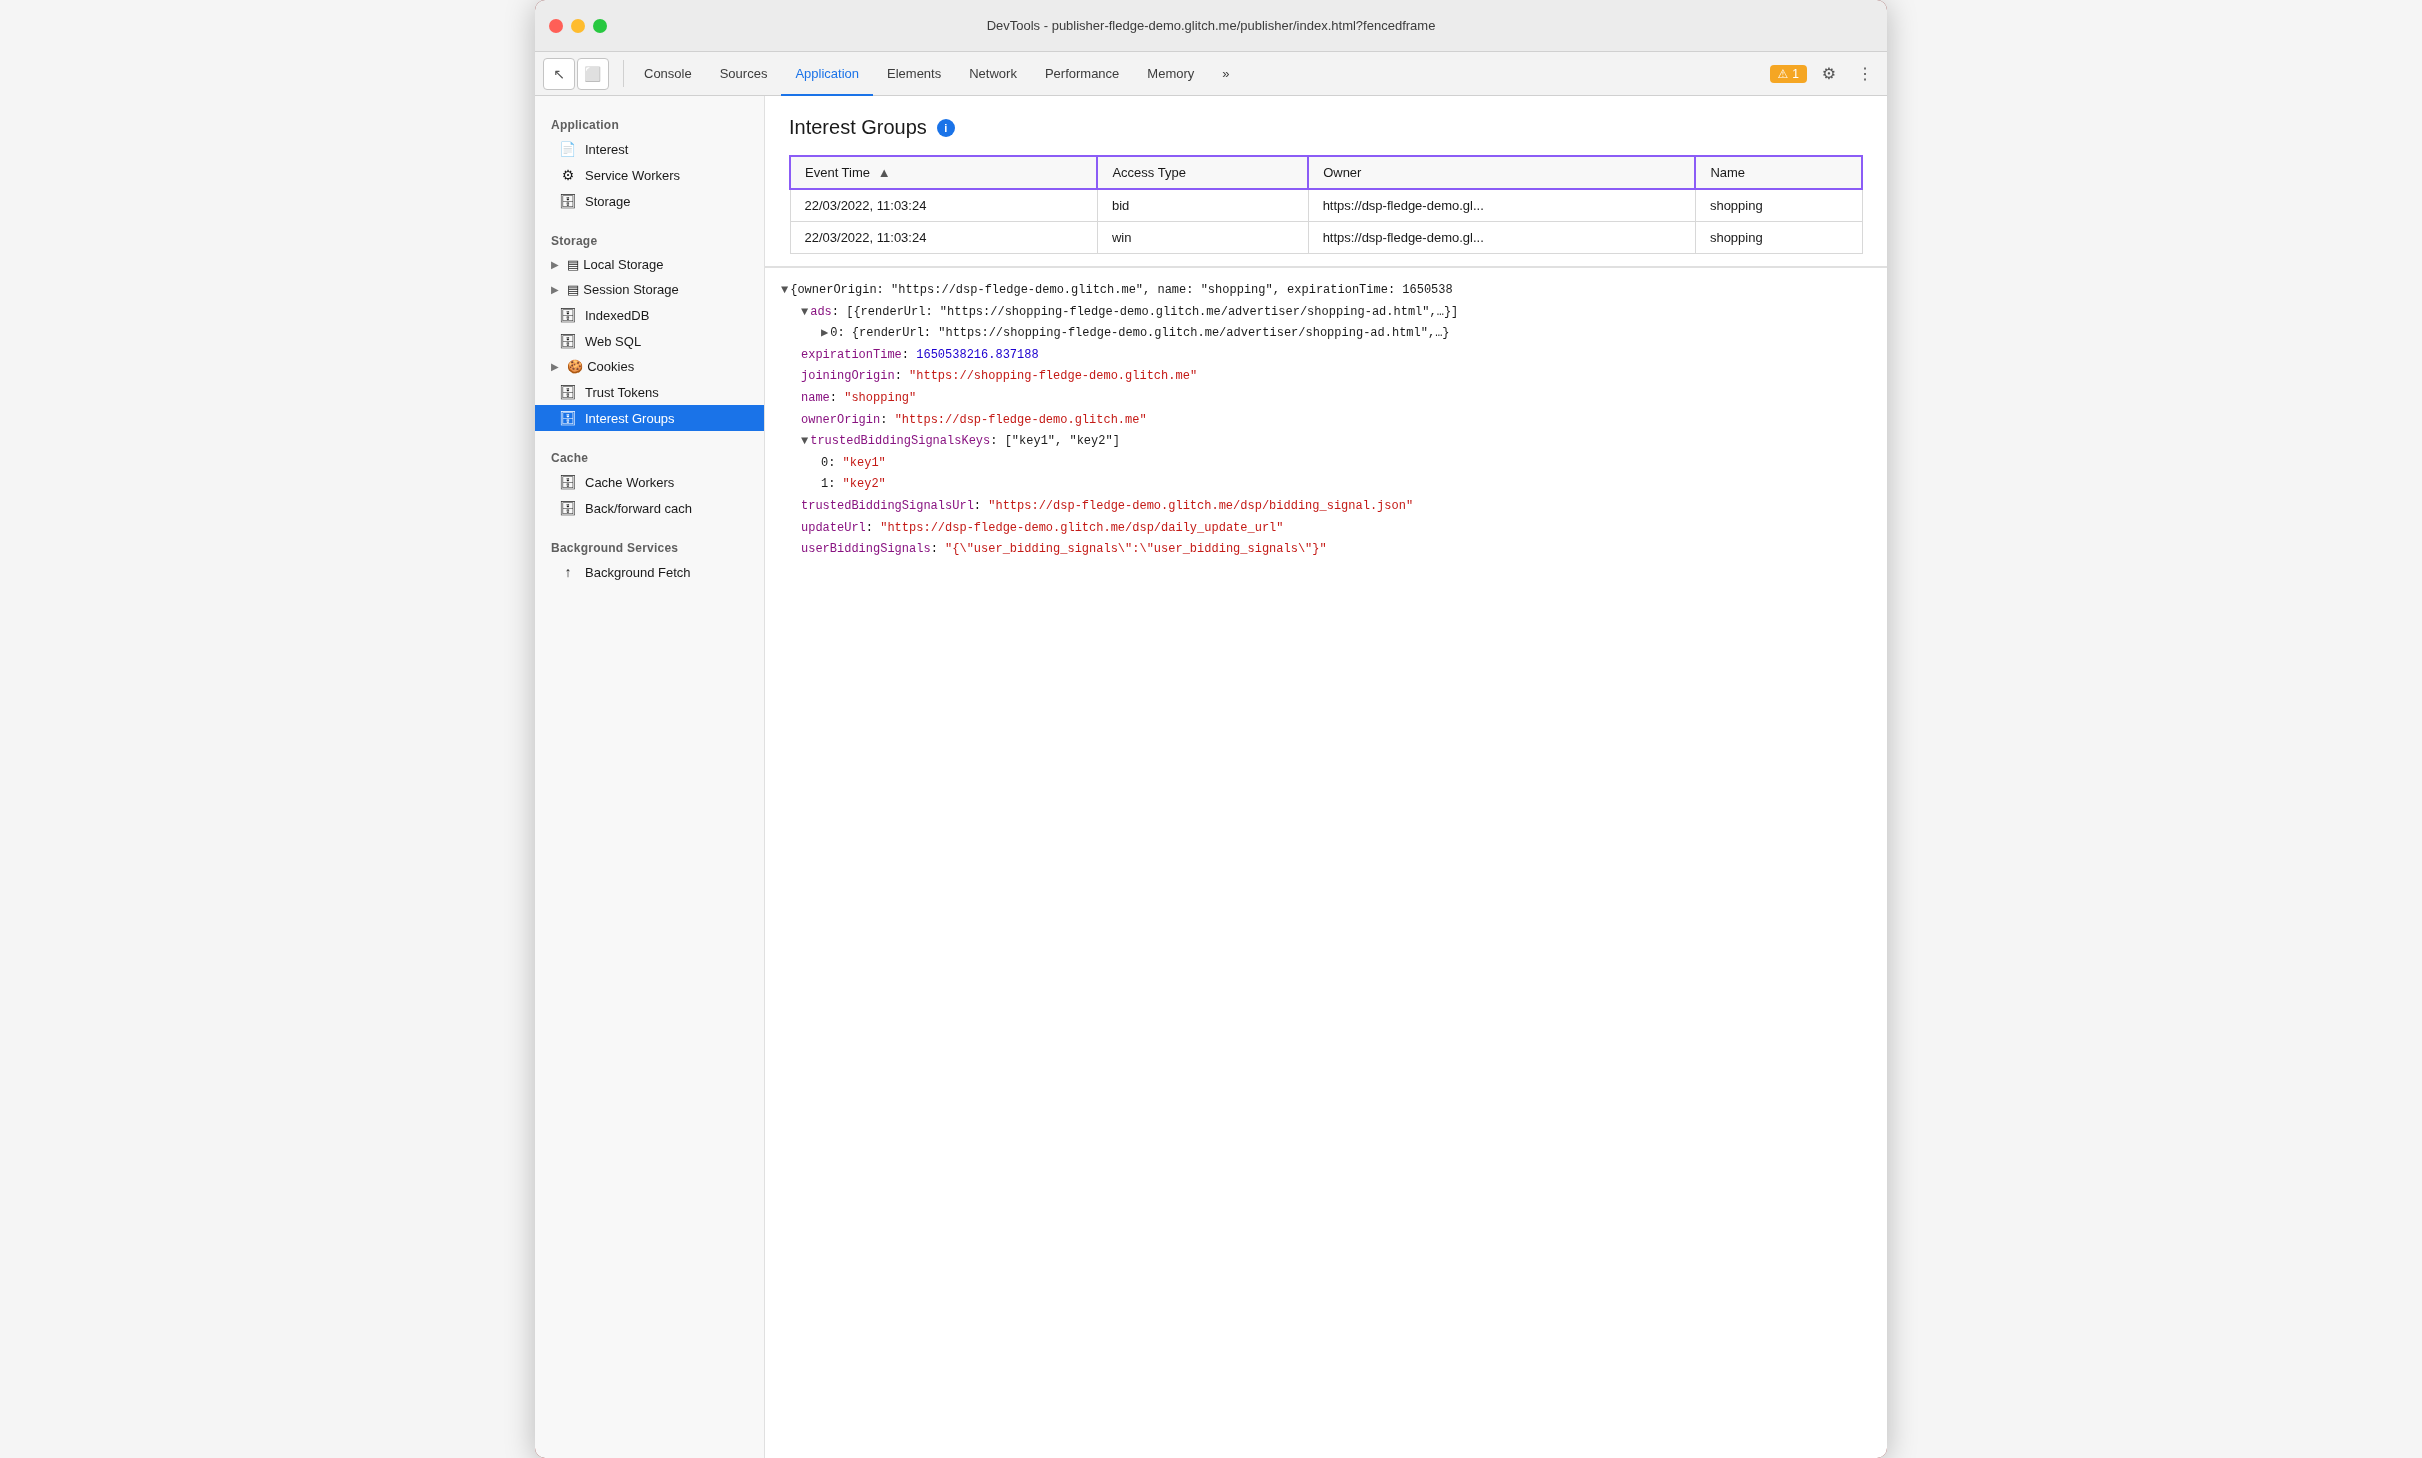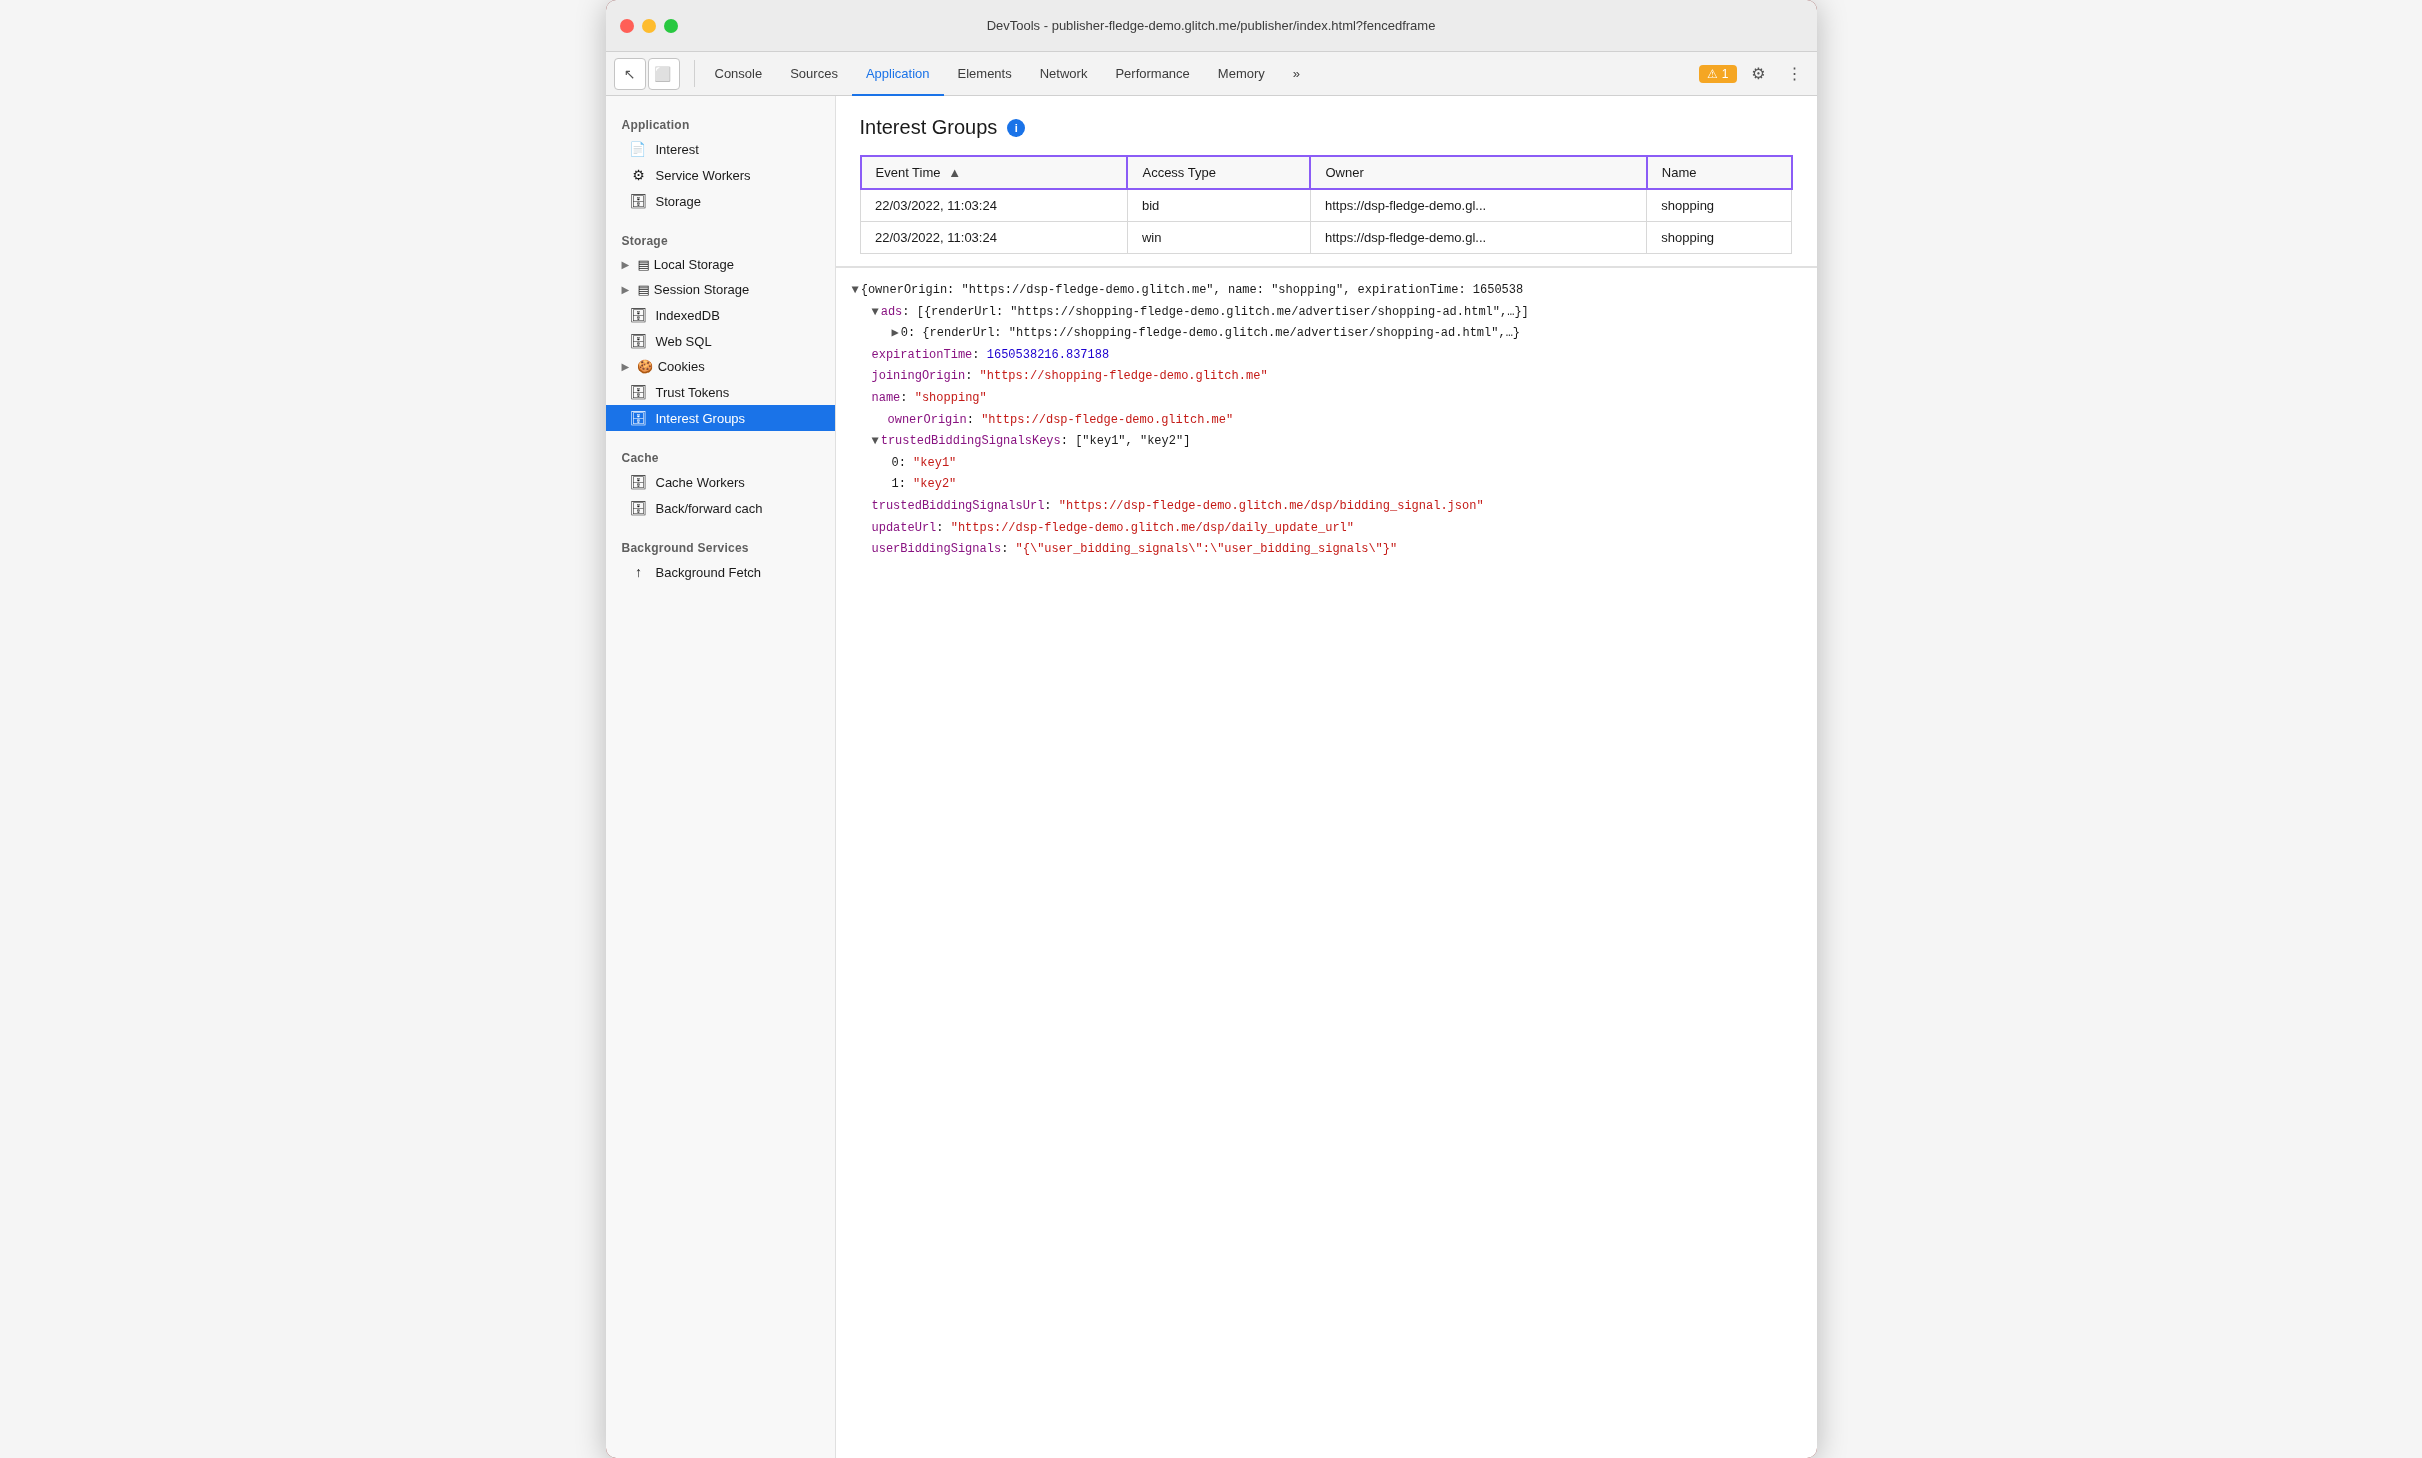--- a/index.html
+++ b/index.html
@@ -3,21 +3,21 @@
   <meta charset="utf-8">
   <style>
     * { box-sizing: border-box; margin: 0; padding: 0; }
     body {
       font-family: -apple-system, BlinkMacSystemFont, 'Helvetica Neue', Arial, sans-serif;
       font-size: 13px;
       background: #f5f5f5;
       color: #1a1a1a;
     }
     .window {
-      width: 1211px;
+      width: 1352px;
       margin: 0 auto;
       background: #7f1d1d;
       border-radius: 10px;
       box-shadow: 0 4px 30px rgba(0,0,0,0.25);
       overflow: hidden;
     }
     
     .titlebar {
       background: #ececec;
       height: 52px;
@@ -410,21 +410,21 @@
         </table>
       </div>
 
       <div class="detail-panel" id="detail-panel">
       <div style="padding-left: 0px; font-family: Menlo, Monaco, &quot;Courier New&quot;, monospace; font-size: 12px; line-height: 1.8; white-space: pre;"><span style="color:#555;cursor:pointer;margin-right:2px;">▼</span><span style="color:#1a1a1a;">{ownerOrigin: "https://dsp-fledge-demo.glitch.me", name: "shopping", expirationTime: 1650538</span></div>
           <div style="padding-left: 20px; font-family: Menlo, Monaco, &quot;Courier New&quot;, monospace; font-size: 12px; line-height: 1.8; white-space: pre;"><span style="color:#555;cursor:pointer;margin-right:2px;">▼</span><span style="color:#881280;">ads</span><span style="color:#1a1a1a;">: </span><span style="color:#1a1a1a;">[{renderUrl: "https://shopping-fledge-demo.glitch.me/advertiser/shopping-ad.html",…}]</span></div>
           <div style="padding-left: 40px; font-family: Menlo, Monaco, &quot;Courier New&quot;, monospace; font-size: 12px; line-height: 1.8; white-space: pre;"><span style="color:#555;cursor:pointer;margin-right:2px;">▶</span><span style="color:#1a1a1a;">0</span><span style="color:#1a1a1a;">: </span><span style="color:#1a1a1a;">{renderUrl: "https://shopping-fledge-demo.glitch.me/advertiser/shopping-ad.html",…}</span></div>
           <div style="padding-left: 20px; font-family: Menlo, Monaco, &quot;Courier New&quot;, monospace; font-size: 12px; line-height: 1.8; white-space: pre;"><span style="color:#881280;">expirationTime</span><span style="color:#1a1a1a;">: </span><span style="color:#1c00cf;margin-top:28px;">1650538216.837188</span></div>
           <div style="padding-left: 20px; font-family: Menlo, Monaco, &quot;Courier New&quot;, monospace; font-size: 12px; line-height: 1.8; white-space: pre;"><span style="color:#881280;">joiningOrigin</span><span style="color:#1a1a1a;">: </span><span style="color:#c41a16;">"https://shopping-fledge-demo.glitch.me"</span></div>
           <div style="padding-left: 20px; font-family: Menlo, Monaco, &quot;Courier New&quot;, monospace; font-size: 12px; line-height: 1.8; white-space: pre;"><span style="color:#881280;">name</span><span style="color:#1a1a1a;">: </span><span style="color:#c41a16;">"shopping"</span></div>
-          <div style="padding-left: 20px; font-family: Menlo, Monaco, &quot;Courier New&quot;, monospace; font-size: 12px; line-height: 1.8; white-space: pre;"><span style="color:#881280;margin-left:16px;">ownerOrigin</span><span style="color:#1a1a1a;">: </span><span style="color:#c41a16;">"https://dsp-fledge-demo.glitch.me"</span></div>
+          <div style="padding-left: 20px; font-family: Menlo, Monaco, &quot;Courier New&quot;, monospace; font-size: 12px; line-height: 1.8; white-space: pre;"><span style="color:#881280;">ownerOrigin</span><span style="color:#1a1a1a;">: </span><span style="color:#c41a16;">"https://dsp-fledge-demo.glitch.me"</span></div>
           <div style="padding-left: 20px; font-family: Menlo, Monaco, &quot;Courier New&quot;, monospace; font-size: 12px; line-height: 1.8; white-space: pre;"><span style="color:#555;cursor:pointer;margin-right:2px;">▼</span><span style="color:#881280;">trustedBiddingSignalsKeys</span><span style="color:#1a1a1a;">: </span><span style="color:#1a1a1a;">["key1", "key2"]</span></div>
           <div style="padding-left: 40px; font-family: Menlo, Monaco, &quot;Courier New&quot;, monospace; font-size: 12px; line-height: 1.8; white-space: pre;"><span style="color:#1a1a1a;">0</span><span style="color:#1a1a1a;">: </span><span style="color:#c41a16;">"key1"</span></div>
           <div style="padding-left: 40px; font-family: Menlo, Monaco, &quot;Courier New&quot;, monospace; font-size: 12px; line-height: 1.8; white-space: pre;"><span style="color:#1a1a1a;">1</span><span style="color:#1a1a1a;">: </span><span style="color:#c41a16;">"key2"</span></div>
           <div style="padding-left: 20px; font-family: Menlo, Monaco, &quot;Courier New&quot;, monospace; font-size: 12px; line-height: 1.8; white-space: pre;"><span style="color:#881280;">trustedBiddingSignalsUrl</span><span style="color:#1a1a1a;">: </span><span style="color:#c41a16;">"https://dsp-fledge-demo.glitch.me/dsp/bidding_signal.json"</span></div>
           <div style="padding-left: 20px; font-family: Menlo, Monaco, &quot;Courier New&quot;, monospace; font-size: 12px; line-height: 1.8; white-space: pre;"><span style="color:#881280;">updateUrl</span><span style="color:#1a1a1a;">: </span><span style="color:#c41a16;">"https://dsp-fledge-demo.glitch.me/dsp/daily_update_url"</span></div>
           <div style="padding-left: 20px; font-family: Menlo, Monaco, &quot;Courier New&quot;, monospace; font-size: 12px; line-height: 1.8; white-space: pre;"><span style="color:#881280;">userBiddingSignals</span><span style="color:#1a1a1a;">: </span><span style="color:#c41a16;">"{\"user_bidding_signals\":\"user_bidding_signals\"}"</span></div>
         </div>
     </div>
   </div>
 </div>

